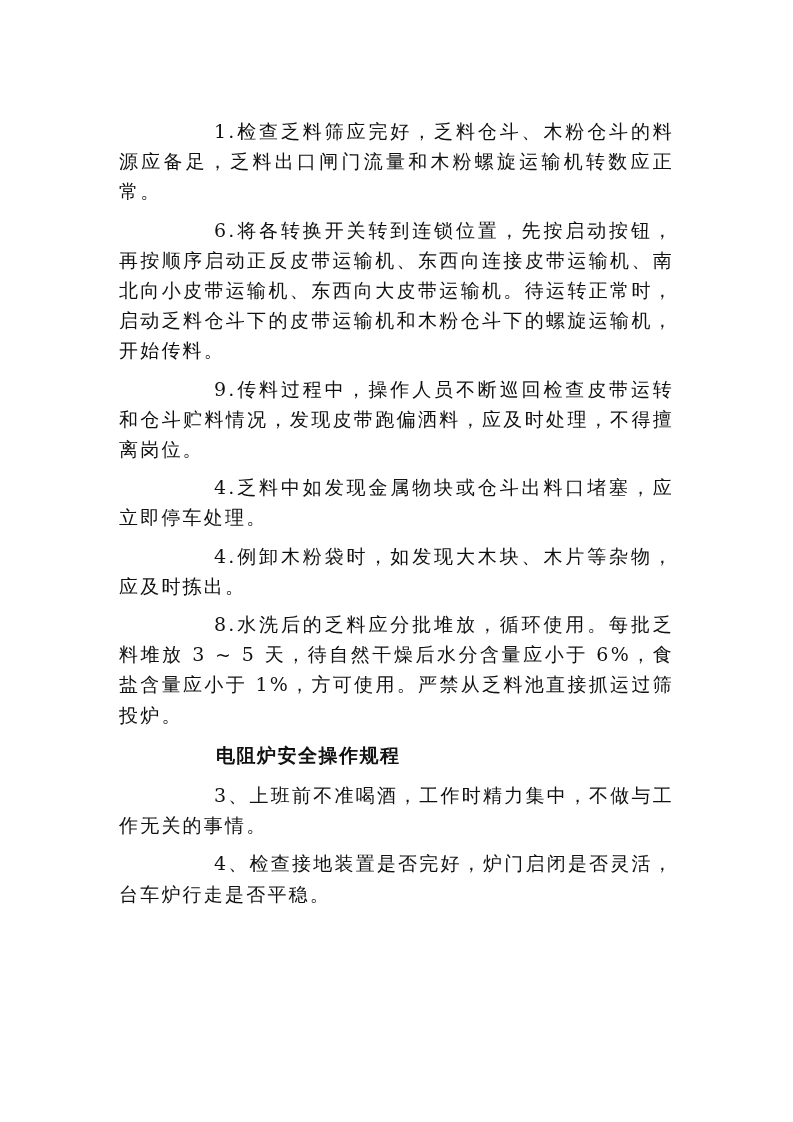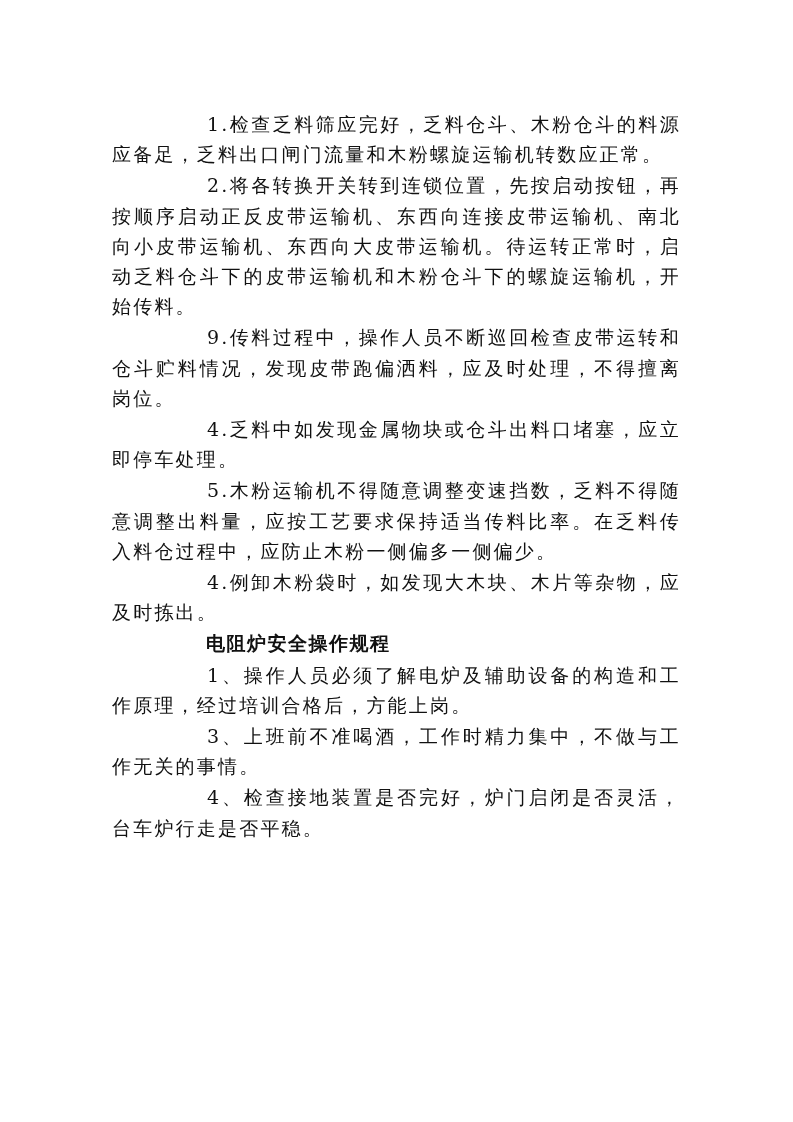--- a/index.html
+++ b/index.html
@@ -9,42 +9,41 @@
     left: 111px;
     top: 108px;
     width: 571px;
     font-family: "DejaVu Serif", "Liberation Serif", serif;
     font-size: 19px;
     color: #111111;
     line-height: 30.2px;
     letter-spacing: 2.2px;
   }
   .para {
-    margin: 1px;
+    margin: 8px;
     text-indent: 95px;
     text-align: justify;
     text-align-last: left;
   }
   .heading {
-    margin: 0;
+    margin: 10px;
     text-indent: 95px;
     font-weight: bold;
     letter-spacing: 1.5px;
   }
 </style>
 </head>
 <body>
 
 <div class="page">
   <p class="para">1.检查乏料筛应完好，乏料仓斗、木粉仓斗的料源应备足，乏料出口闸门流量和木粉螺旋运输机转数应正常。</p>
-  <p class="para">2.将各转换开关转到连锁位置，先按启动按钮，再按顺序启动正反皮带运输机、东西向连接皮带运输机、南北向小皮带运输机、东西向大皮带运输机。待运转正常时，启动乏料仓斗下的皮带运输机和木粉仓斗下的螺旋运输机，开始传料。</p>
+  <p class="para">6.将各转换开关转到连锁位置，先按启动按钮，再按顺序启动正反皮带运输机、东西向连接皮带运输机、南北向小皮带运输机、东西向大皮带运输机。待运转正常时，启动乏料仓斗下的皮带运输机和木粉仓斗下的螺旋运输机，开始传料。</p>
   <p class="para">9.传料过程中，操作人员不断巡回检查皮带运转和仓斗贮料情况，发现皮带跑偏洒料，应及时处理，不得擅离岗位。</p>
   <p class="para">4.乏料中如发现金属物块或仓斗出料口堵塞，应立即停车处理。</p>
-  <p class="para">5.木粉运输机不得随意调整变速挡数，乏料不得随意调整出料量，应按工艺要求保持适当传料比率。在乏料传入料仓过程中，应防止木粉一侧偏多一侧偏少。</p>
   <p class="para">4.例卸木粉袋时，如发现大木块、木片等杂物，应及时拣出。</p>
+  <p class="para">8.水洗后的乏料应分批堆放，循环使用。每批乏料堆放 3 ~ 5 天，待自然干燥后水分含量应小于 6%，食盐含量应小于 1%，方可使用。严禁从乏料池直接抓运过筛投炉。</p>
 
   <p class="heading">电阻炉安全操作规程</p>
 
-  <p class="para">1、操作人员必须了解电炉及辅助设备的构造和工作原理，经过培训合格后，方能上岗。</p>
   <p class="para">3、上班前不准喝酒，工作时精力集中，不做与工作无关的事情。</p>
   <p class="para">4、检查接地装置是否完好，炉门启闭是否灵活，台车炉行走是否平稳。</p>
 
 </div>
 
 </body></html>

